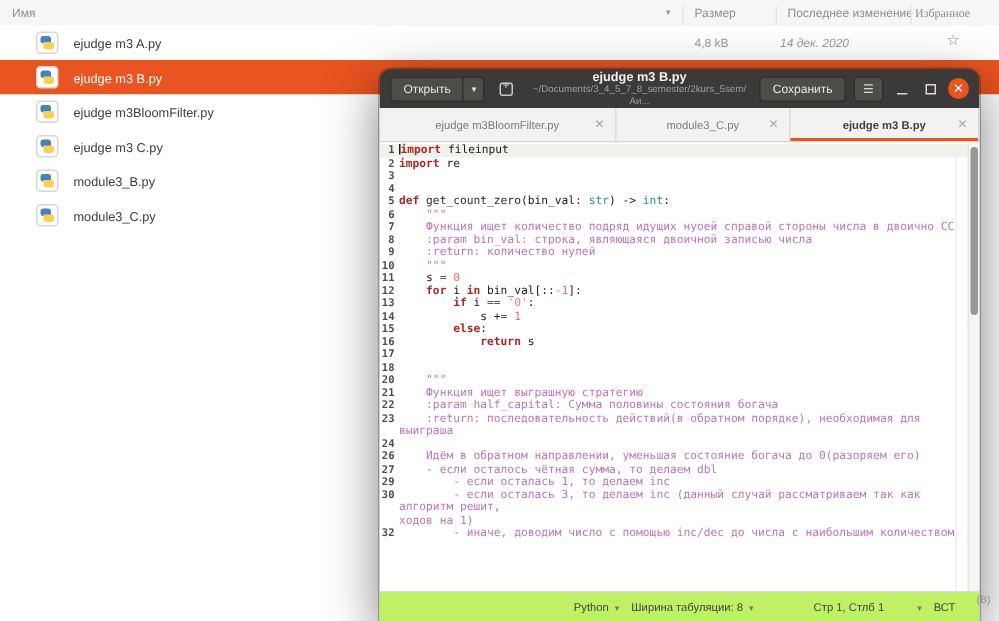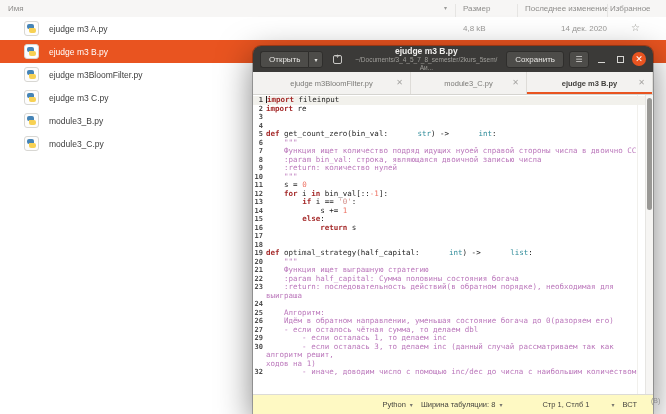--- a/index.html
+++ b/index.html
@@ -8,30 +8,30 @@
 
   
   .fm { position:absolute; inset:0; background:#fff; }
   .fm-header { position:relative; height:20px; background:#f7f6f5;
                border-bottom:1px solid #e3e2e0; font-size:8px; color:#8f8e8c; }
   .fm-header span { position:absolute; top:4px; }
   .col-name { left:8px; }
   .sort-caret { left:444px; font-size:6px; color:#9a9a98; top:5px; }
   .col-size { left:463px; }
   .col-mod { left:525px; }
-  .col-star { left:610px; }
+  .col-star { left:610px;font-family:Liberation Serif, serif; }
   .vsep { position:absolute; top:2px; bottom:2px; width:1px; background:#e6e5e3; }
   .fm-rows { position:absolute; left:0; right:0; top:17px; }
   .fm-row { position:relative; height:23px; background:#fff; }
   .fm-row.selected { background:#e95420; }
   .fm-row .py-icon { position:absolute; left:24px; top:4px; }
   .fm-row .fname { position:absolute; left:49px; top:7px; font-size:8.5px; color:#3c3c3c; }
   .fm-row.selected .fname { color:#fff; }
   .fm-row .fsize { position:absolute; left:463px; top:7px; font-size:8px; color:#9c9b99; }
-  .fm-row .fmod { position:absolute; left:520px; width:87px; text-align:right; top:7px; font-size:8px; color:#9c9b99; }
+  .fm-row .fmod { position:absolute; left:520px; width:87px; text-align:left; top:7px; font-size:8px; color:#9c9b99;font-style:italic; }
   .fm-row .fstar { position:absolute; left:631px; top:4px; font-size:10px; color:#97968f; line-height:13px; }
   .py-icon { width:15px; height:15px; background:#fdfdfd; border:1px solid #d8d7d3;
              border-radius:3px; position:relative; }
   .py-icon .py-b { position:absolute; left:2px; top:2px; width:7px; height:5px;
                    background:#4584b6; border-radius:2px 2px 0 2px; }
   .py-icon .py-y { position:absolute; right:2px; bottom:2px; width:7px; height:5px;
                    background:#f7d154; border-radius:0 2px 2px 2px; }
   .overflow-text { position:absolute; left:651px; top:397px; font-size:7px; color:#8f8f8f; z-index:30; }
 
   
@@ -76,33 +76,33 @@
 
   .ed-code { flex:1; background:#fff; position:relative; overflow:hidden;
              font-family:"DejaVu Sans Mono", monospace; font-size:7.5px; padding-top:1px; }
   .crow { display:flex; height:8.5px; line-height:8.5px; white-space:pre; }
   .crow.cur { background:#f2f1ec; }
   .ln { width:13px; flex:none; text-align:right; padding-right:3px; color:#4c4c4c;
         font-weight:bold; font-size:7px; }
   .ctext { flex:1; color:#1b1b1b; }
   .kw  { color:#a52a2a; font-weight:bold; }
   .fn  { color:#2d2d2d; }
-  .ty  { color:#2e8b99;margin-left:25px; }
+  .ty  { color:#2e8b99; }
   .doc { color:#bb77bb; }
   .num { color:#ed6e5f; }
   .str { color:#d28b85; }
   .cursor { display:inline-block; width:1px; height:7px; background:#1b1b1b;
             vertical-align:-1px; }
   .margin-line { position:absolute; left:384px; top:0; bottom:0; width:1px; background:#f1f0ec; }
   .scrollbar { position:absolute; right:0; top:0; bottom:0; width:8px;
                background:#f6f5f3; border-left:1px solid #e6e5e2; }
   .thumb { position:absolute; top:3px; left:1px; width:5px; height:112px;
            background:#999895; border-radius:3px; }
 
-  .ed-status { height:20px; background:#fef9c3; border-top:1px solid #dcdbd7;
+  .ed-status { height:20px; background:#bef264; border-top:1px solid #dcdbd7;
                display:flex; align-items:center; justify-content:flex-end;
                font-size:7.5px; color:#45443f; flex:none; padding-right:16px; }
   .scaret { font-size:6px; color:#77766f; margin:0 0 0 4px; }
   .st-lang { margin-right:8px; display:flex; align-items:center; }
   .st-tab  { margin-right:40px; display:flex; align-items:center; }
   .st-pos  { margin-right:0; }
   .st-poscaret { margin:0 8px 0 22px; font-size:6px; color:#77766f; }
 </style>
 </head>
 <body>
@@ -225,28 +225,26 @@
       <div class="crow"><span class="ln">9</span><span class="ctext"><span class="doc">    :return: количество нулей</span></span></div>
       <div class="crow"><span class="ln">10</span><span class="ctext"><span class="doc">    """</span></span></div>
       <div class="crow"><span class="ln">11</span><span class="ctext"><span class="txt">    s = </span><span class="num">0</span></span></div>
       <div class="crow"><span class="ln">12</span><span class="ctext"><span class="txt">    </span><span class="kw">for</span><span class="txt"> i </span><span class="kw">in</span><span class="txt"> bin_val[::</span><span class="num">-1</span><span class="txt">]:</span></span></div>
       <div class="crow"><span class="ln">13</span><span class="ctext"><span class="txt">        </span><span class="kw">if</span><span class="txt"> i == </span><span class="str">'0'</span><span class="txt">:</span></span></div>
       <div class="crow"><span class="ln">14</span><span class="ctext"><span class="txt">            s += </span><span class="num">1</span></span></div>
       <div class="crow"><span class="ln">15</span><span class="ctext"><span class="txt">        </span><span class="kw">else</span><span class="txt">:</span></span></div>
       <div class="crow"><span class="ln">16</span><span class="ctext"><span class="txt">            </span><span class="kw">return</span><span class="txt"> s</span></span></div>
       <div class="crow"><span class="ln">17</span><span class="ctext"></span></div>
       <div class="crow"><span class="ln">18</span><span class="ctext"></span></div>
-      <div class="crow"><span class="ln">19</span><span class="ctext"><span class="kw">def</span><span class="txt"> </span><span class="fn">optimal_strategy</span><span class="txt">(half_capital: </span><span class="ty">int</span><span class="txt">) -&gt; </span><span class="ty">list</span><span class="txt">:</span></span></div>
       <div class="crow"><span class="ln">20</span><span class="ctext"><span class="doc">    """</span></span></div>
       <div class="crow"><span class="ln">21</span><span class="ctext"><span class="doc">    Функция ищет выграшную стратегию</span></span></div>
       <div class="crow"><span class="ln">22</span><span class="ctext"><span class="doc">    :param half_capital: Сумма половины состояния богача</span></span></div>
       <div class="crow"><span class="ln">23</span><span class="ctext"><span class="doc">    :return: последовательность действий(в обратном порядке), необходимая для</span></span></div>
       <div class="crow"><span class="ln"></span><span class="ctext"><span class="doc">выиграша</span></span></div>
       <div class="crow"><span class="ln">24</span><span class="ctext"></span></div>
-      <div class="crow"><span class="ln">25</span><span class="ctext"><span class="doc">    Алгоритм:</span></span></div>
       <div class="crow"><span class="ln">26</span><span class="ctext"><span class="doc">    Идём в обратном направлении, уменьшая состояние богача до 0(разоряем его)</span></span></div>
       <div class="crow"><span class="ln">27</span><span class="ctext"><span class="doc">    - если осталось чётная сумма, то делаем dbl</span></span></div>
       <div class="crow"><span class="ln">29</span><span class="ctext"><span class="doc">        - если осталась 1, то делаем inc</span></span></div>
       <div class="crow"><span class="ln">30</span><span class="ctext"><span class="doc">        - если осталась 3, то делаем inc (данный случай рассматриваем так как</span></span></div>
       <div class="crow"><span class="ln"></span><span class="ctext"><span class="doc">алгоритм решит,</span></span></div>
       <div class="crow"><span class="ln"></span><span class="ctext"><span class="doc">ходов на 1)</span></span></div>
       <div class="crow"><span class="ln">32</span><span class="ctext"><span class="doc">        - иначе, доводим число с помощью inc/dec до числа с наибольшим количеством</span></span></div>
     </div>
 
   <div class="ed-status">

